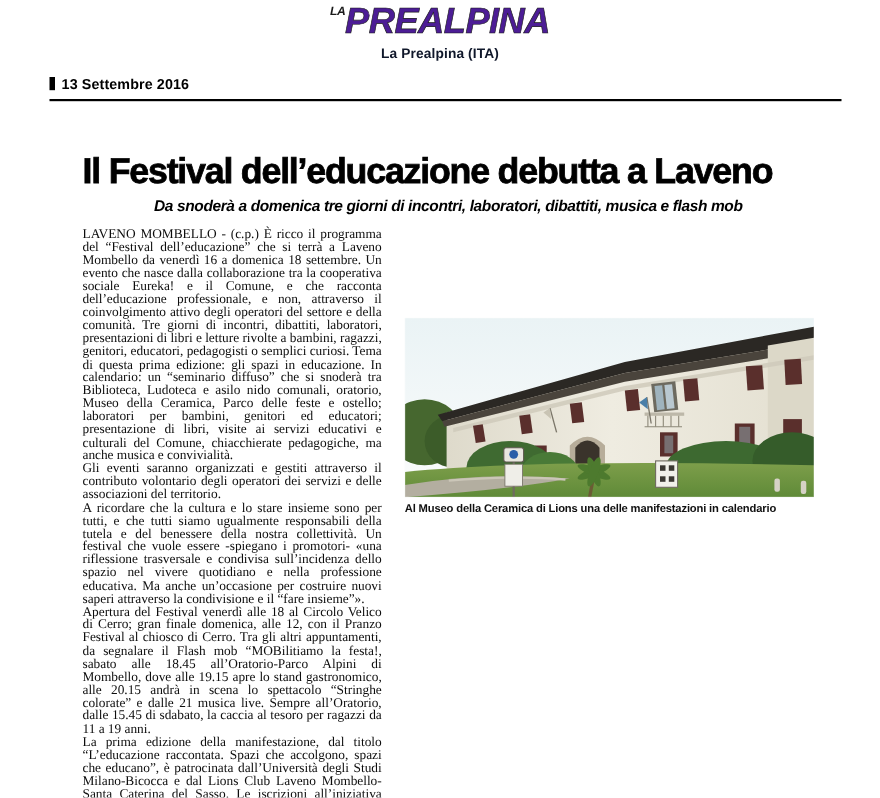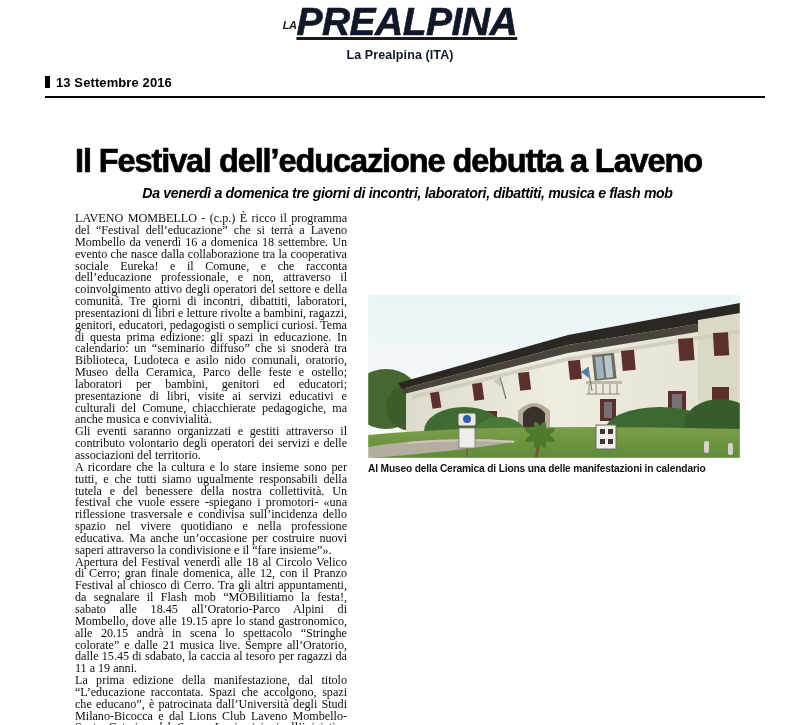--- a/index.html
+++ b/index.html
@@ -28,31 +28,30 @@
     line-height: 1;
   }
   .logo-la {
     font-family: "Liberation Sans", sans-serif;
     font-style: italic;
     font-weight: bold;
     font-size: 11px;
     letter-spacing: -0.5px;
     vertical-align: top;
     position: relative;
-    top: 18px;
+    top: 4px;
     color: #1b1b1b;
   }
   .logo-main {
     font-family: "Liberation Sans", sans-serif;
     font-style: italic;
     font-weight: bold;
-    font-size: 39px;
+    font-size: 33px;
     letter-spacing: -0.5px;
-    color: #0f172a;
-    text-decoration: underline;
+    color: #4c1d95;
     -webkit-text-stroke: 0.6px #1b1b1b;
   }
   .source-line {
     font-family: "Liberation Sans", sans-serif;
     font-weight: bold;
     font-size: 12.5px;
     color: #0f172a;
     margin-top: 7px;
     letter-spacing: 0.1px;
   }
@@ -166,21 +165,21 @@
 
 <div class="date-row">
   <span class="date-bullet"></span>
   <span class="date-text">13 Settembre 2016</span>
 </div>
 <div class="top-rule"></div>
 
 <div class="article">
 
   <div class="headline">Il Festival dell’educazione debutta a Laveno</div>
-  <div class="subheadline">Da venerdì a domenica tre giorni di incontri, laboratori, dibattiti, musica e flash mob</div>
+  <div class="subheadline">Da snoderà a domenica tre giorni di incontri, laboratori, dibattiti, musica e flash mob</div>
 
   <div class="body-area">
 
     <div class="figure">
       <div class="photo">
         <svg width="372" height="163" viewBox="0 0 372 163" xmlns="http://www.w3.org/2000/svg">
           <defs>
             <linearGradient id="skyg" x1="0" y1="0" x2="0" y2="1">
               <stop offset="0%" stop-color="#eaf3f5"></stop>
               <stop offset="100%" stop-color="#fbfcfc"></stop>

